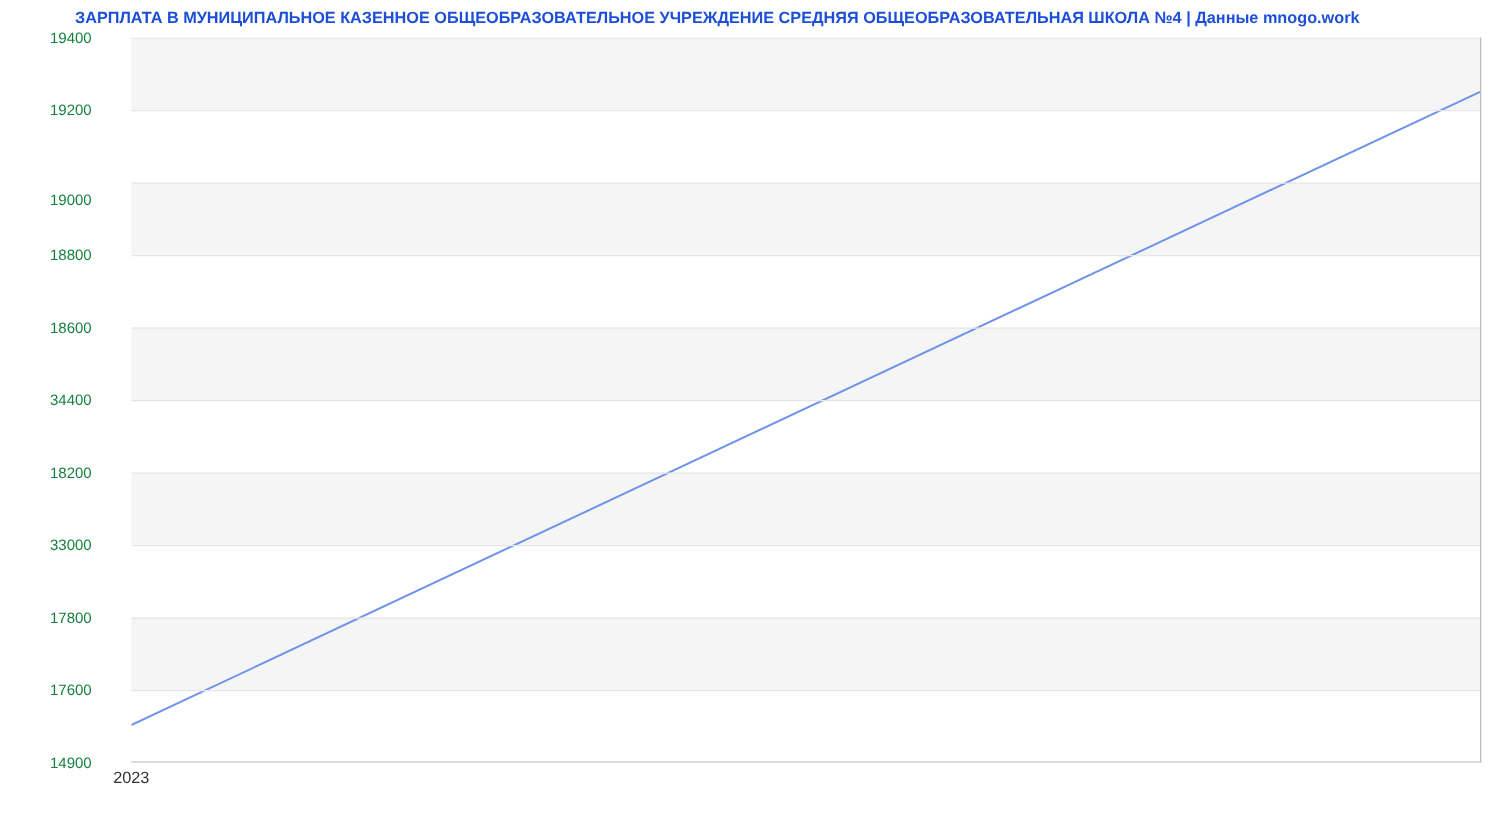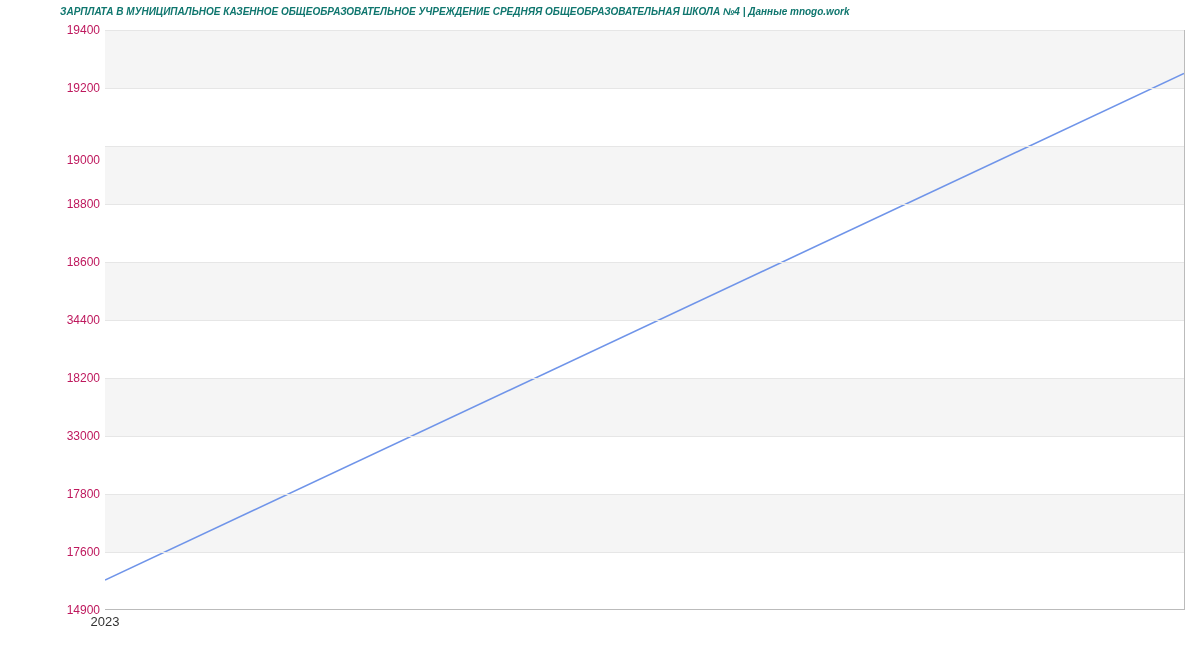--- a/index.html
+++ b/index.html
@@ -15,25 +15,24 @@
   .container {
     position: relative;
     width: 1200px;
     height: 650px;
   }
   .title {
     position: absolute;
     top: 6px;
     left: 60px;
     right: 10px;
-    font-size: 10px;
+    font-size: 13px;
     font-weight: bold;
-    color: #0f766e;
+    color: #1d4ed8;
     white-space: nowrap;
-    font-style: italic;
   }
   .plot {
     position: absolute;
     left: 105px;
     top: 30px;
     width: 1080px;
     height: 580px;
     border-right: 1px solid #bbb;
     border-bottom: 1px solid #bbb;
     box-sizing: border-box;
@@ -49,23 +48,22 @@
     position: absolute;
     left: 0;
     right: 0;
     height: 0;
     border-top: 1px solid #e6e6e6;
   }
   .ylabel {
     position: absolute;
     right: 1100px;
     width: 60px;
-    text-align: right;
     font-size: 12px;
-    color: #be185d;
+    color: #15803d;
     transform: translateY(-50%);
   }
   .xlabel {
     position: absolute;
     top: 614px;
     font-size: 13px;
     color: #333;
     transform: translateX(-50%);
   }
   svg.line {

